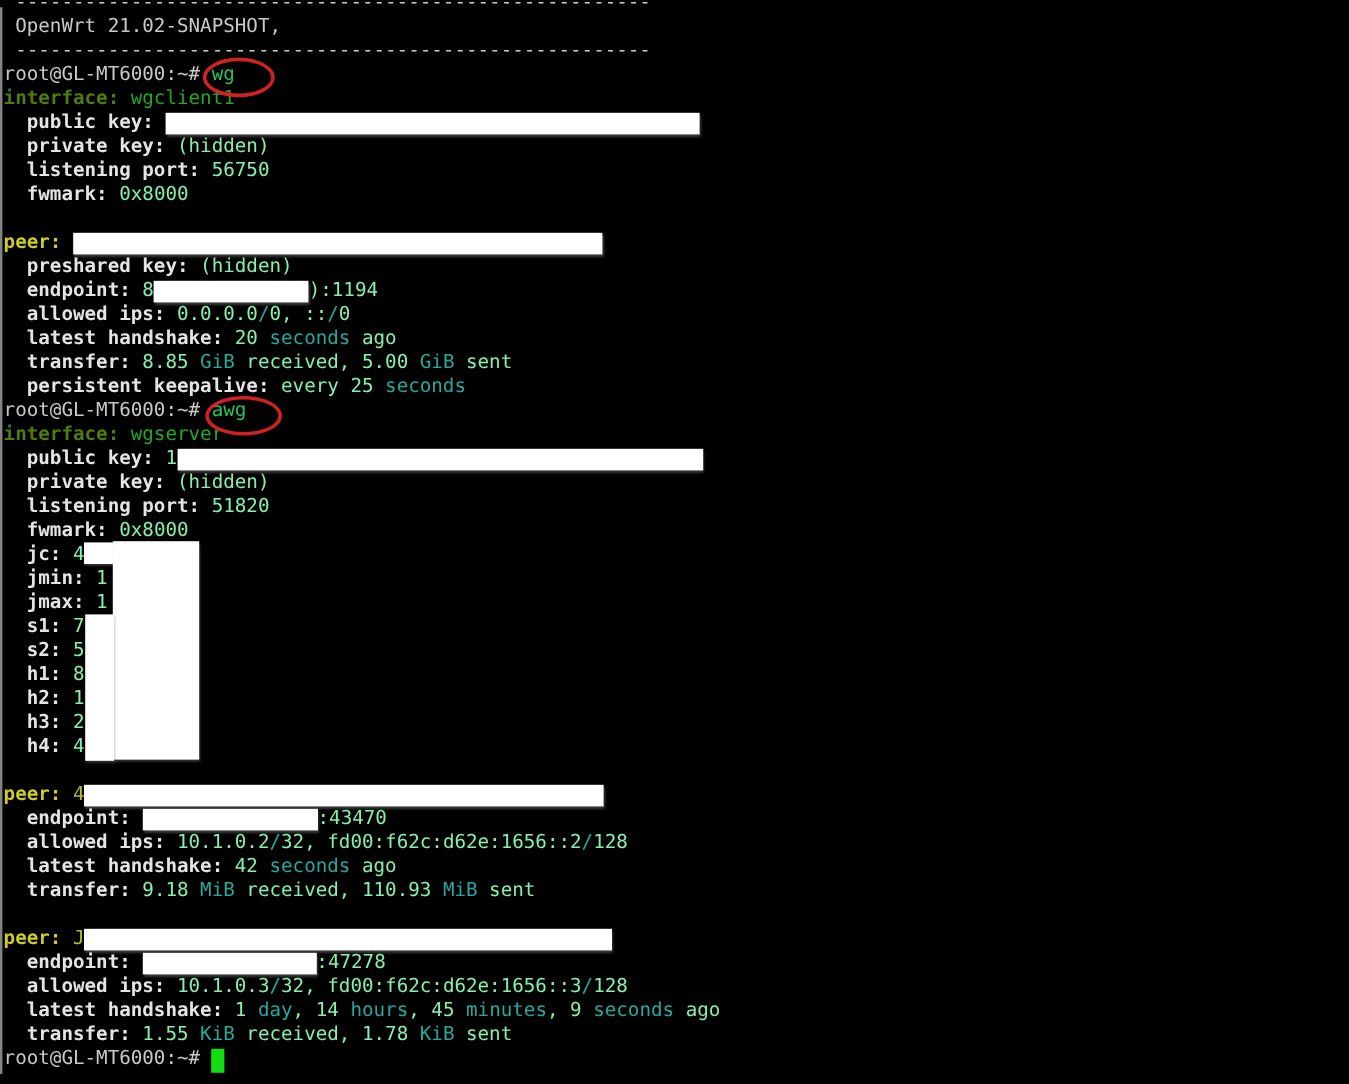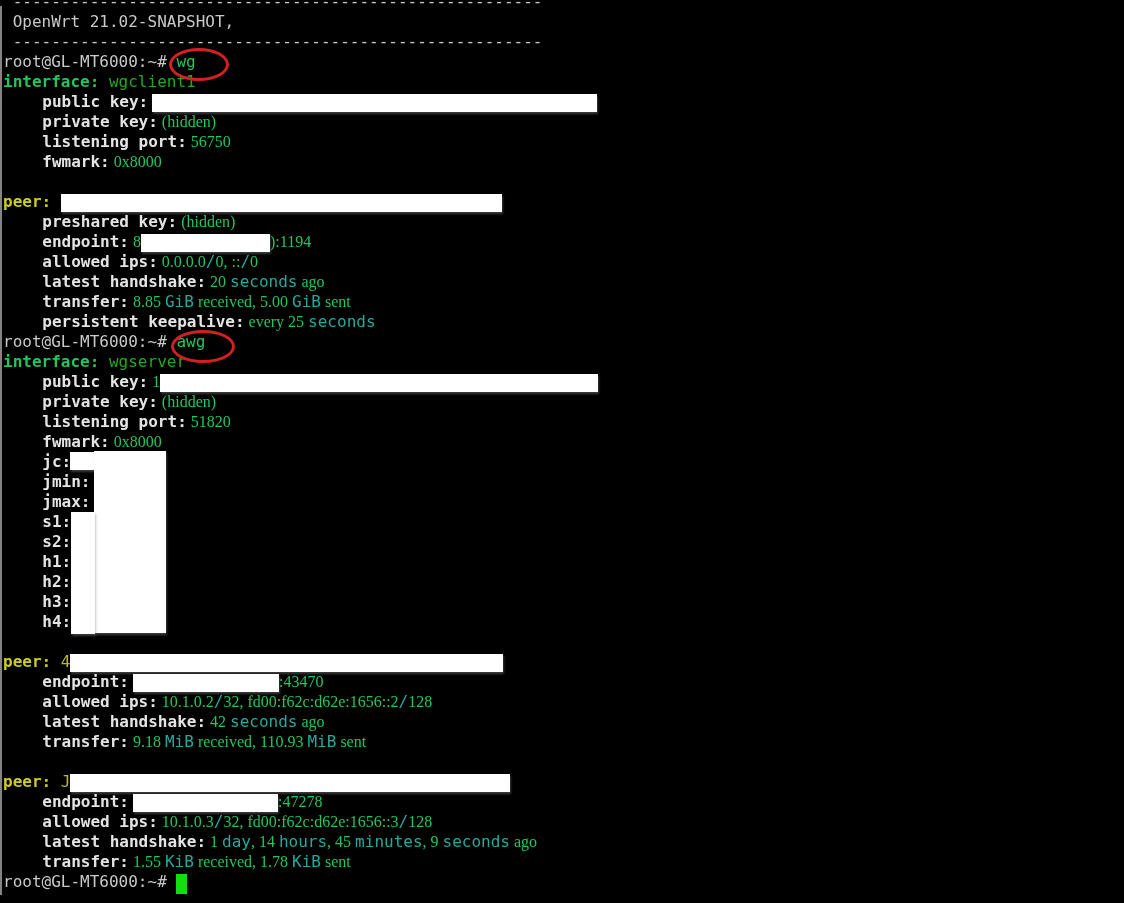--- a/index.html
+++ b/index.html
@@ -7,23 +7,23 @@
     position:relative;width:1124px;height:903px;background:#000;overflow:hidden;
     font-family:"Liberation Mono","DejaVu Sans Mono",monospace;
     font-size:16px;line-height:20px;
   }
   .edge{position:absolute;left:0;top:6px;width:2px;height:889px;background:#9b9b9b;opacity:.85;}
   #term{position:absolute;left:3px;top:-8px;margin:0;}
   .tl{height:20px;white-space:pre;}
   .tl span{white-space:pre;}
   .p{color:#c9c9c9;}
   .c{color:#22c55e;}
-  .L{color:#e4e4e4;font-weight:bold;margin-left:20px;}
-  .d{color:#22c55e;font-family:Liberation Serif, serif;}
-  .gb{color:#22c55e;font-weight:bold;}
+  .L{color:#e4e4e4;font-weight:bold;}
+  .d{color:#86efac;}
+  .gb{color:#4d7c0f;font-weight:bold;}
   .g{color:#23a823;text-align:right;}
   .yb{color:#cbcb2a;font-weight:bold;margin-top:17px;}
   .y{color:#b9b92a;}
   .t{color:#27a89e;}
   .rd{
     display:inline-block;height:18px;background:#ffffff;
     vertical-align:text-bottom;margin-bottom:-1px;
     box-shadow:1px 2px 2px rgba(130,130,130,.45);
   }
   .cursor{

